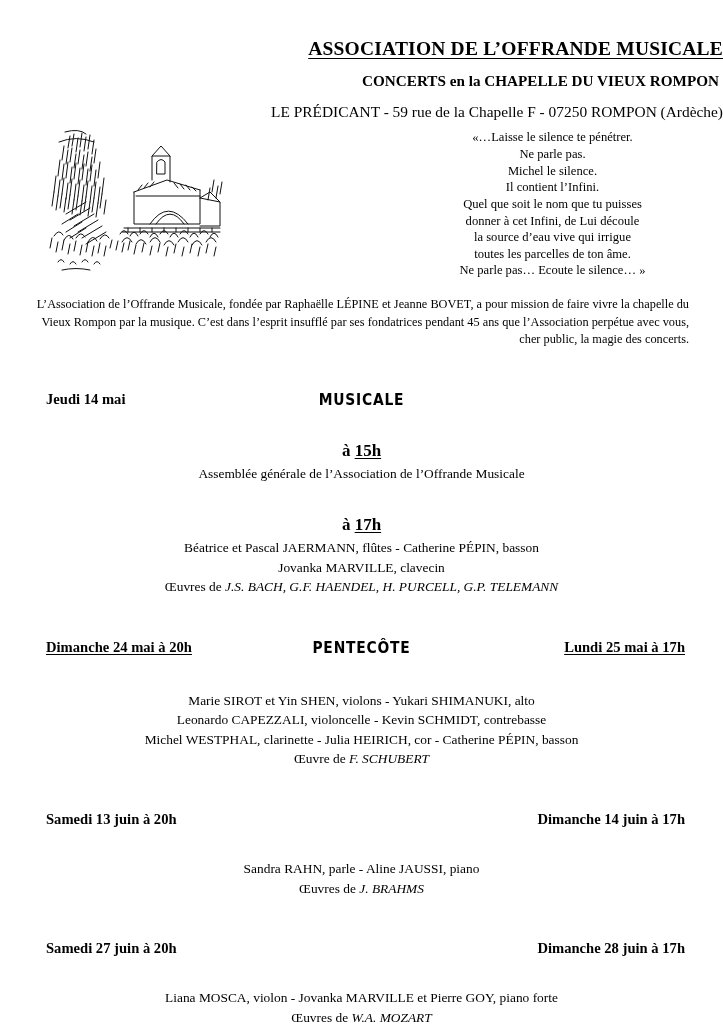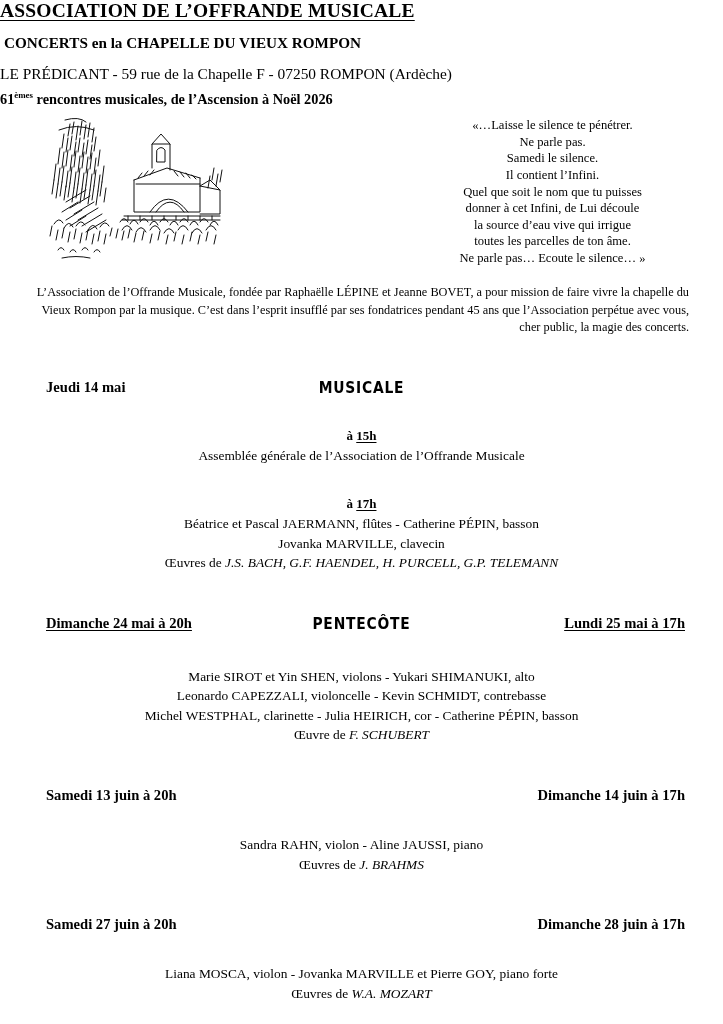--- a/index.html
+++ b/index.html
@@ -17,21 +17,22 @@
   }
 
   .page {
     position: relative;
     width: 723px;
     height: 1024px;
   }
 
   
   .header {
-    text-align: left;
+    text-align: right;
+    padding-top: 38px;
   }
   .title-main {
     font-size: 19.5px;
     font-weight: bold;
     letter-spacing: 0.2px;
     line-height: 1.12;
     margin: 0;
   }
   .title-main .ul {
     text-decoration: underline;
@@ -126,21 +127,21 @@
   }
   .u { text-decoration: underline; text-underline-offset: 2px; }
 
   .prog {
     text-align: center;
     font-size: 13.4px;
     line-height: 1.46;
   }
   .prog .time {
     font-weight: bold;
-    font-size: 13px;
+    font-size: 17px;
   }
   .prog .time .hh {
     text-decoration: underline;
     text-underline-offset: 2px;
   }
   .prog .works em {
   }
   .prog .line { white-space: nowrap; }
 
   .sp-42 { height: 42px; }
@@ -151,23 +152,20 @@
 <body>
 
 <div class="page">
 
   <div class="header">
     <div class="title-main">
       <span class="ul">ASSOCIATION DE L’OFFRANDE MUSICALE</span>
     </div>
     <div class="title-sub">CONCERTS en la CHAPELLE DU VIEUX ROMPON</div>
     <div class="title-addr">LE PRÉDICANT - 59 rue de la Chapelle   F - 07250 ROMPON (Ardèche)</div>
-    <div class="title-season">
-      <span>61</span><sup>èmes</sup><span> rencontres musicales, de l’Ascension à Noël 2026</span>
-    </div>
   </div>
 
   <div class="band">
 
     <div class="sketch">
       <svg width="200" height="148" viewBox="0 0 200 148" xmlns="http://www.w3.org/2000/svg">
         <g stroke="#111" stroke-width="1" fill="none" stroke-linecap="round">
 
           <path d="M46 8 L44 20 M50 6 L48 18 M54 10 L52 24 M58 5 L56 19 M62 9 L60 23 M66 7 L64 21 M70 12 L68 26"></path>
           <path d="M40 18 L38 32 M44 22 L42 36 M48 20 L46 34 M52 26 L50 40 M56 22 L54 36 M60 27 L58 41 M64 24 L62 38 M68 29 L66 43 M72 21 L70 35"></path>
@@ -209,21 +207,21 @@
           <path d="M38 142 q14 -3 28 0"></path>
 
           <path d="M188 64 L190 52 M192 70 L194 58 M196 66 L198 54 M184 72 L186 60"></path>
         </g>
       </svg>
     </div>
 
     <div class="quote">
       <div>«…Laisse le silence te pénétrer.</div>
       <div>Ne parle pas.</div>
-      <div>Samedi le silence.</div>
+      <div>Michel le silence.</div>
       <div>Il contient l’Infini.</div>
       <div>Quel que soit le nom que tu puisses</div>
       <div>donner à cet Infini, de Lui découle</div>
       <div>la source d’eau vive qui irrigue</div>
       <div>toutes les parcelles de ton âme.</div>
       <div>Ne parle pas… Ecoute le silence… »</div>
     </div>
   </div>
 
   <div class="mission">L’Association de l’Offrande Musicale, fondée par Raphaëlle LÉPINE et Jeanne BOVET, a pour mission de faire vivre la chapelle du Vieux Rompon par la musique. C’est dans l’esprit insufflé par ses fondatrices pendant 45 ans que l’Association perpétue avec vous, cher public, la magie des concerts.</div>
@@ -278,21 +276,21 @@
   <div class="section">
     <div class="row-dates">
       <span class="date-left">Samedi 13 juin à 20h</span>
       <span class="feast"></span>
       <span class="date-right">Dimanche 14 juin à 17h</span>
     </div>
 
     <div class="sp-26"></div>
 
     <div class="prog">
-      <div class="line">Sandra RAHN, violon - Aline JAUSSI, piano</div>
+      <div class="line">Sandra RAHN, parle - Aline JAUSSI, piano</div>
       <div class="line works"><span>Œuvres de </span><em>J. BRAHMS</em></div>
     </div>
   </div>
 
   <div class="sp-42"></div>
 
   <div class="section">
     <div class="row-dates">
       <span class="date-left">Samedi 27 juin à 20h</span>
       <span class="feast"></span>

